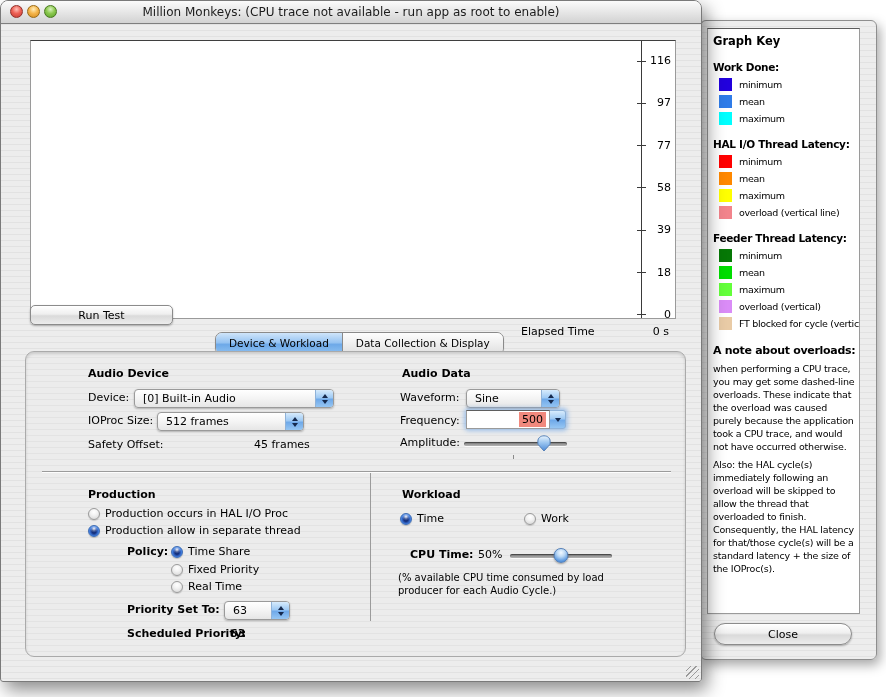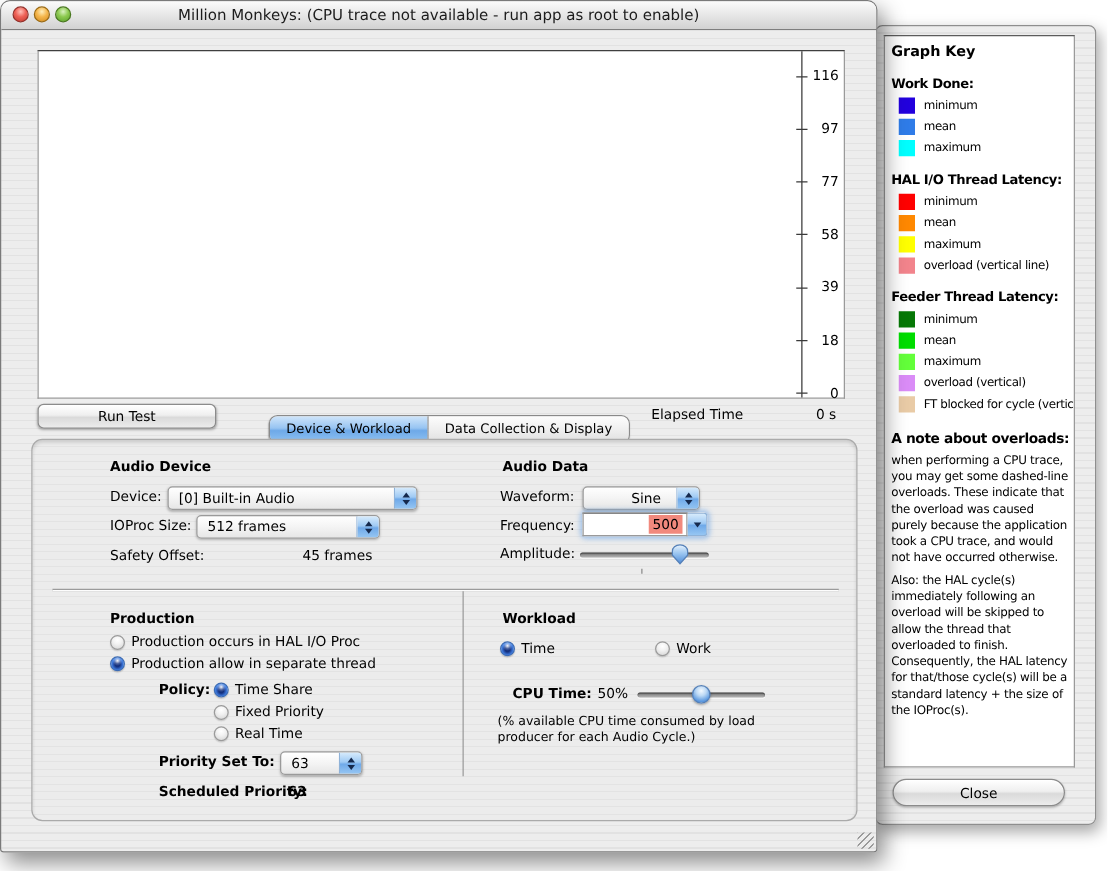--- a/index.html
+++ b/index.html
@@ -22,21 +22,21 @@
 
   
   #graph-box{position:absolute;left:29px;top:39px;width:646px;height:279px;background:#fff;
     border:1px solid #9a9a9a;border-top-color:#3f3f3f;box-sizing:border-box;}
   #graph-axis{position:absolute;left:610px;top:0;bottom:0;width:1px;background:#3a3a3a;}
   .tick-row{position:absolute;left:606px;width:34px;height:12px;display:flex;align-items:center;}
   .tick-dash{width:9px;height:1px;background:#3a3a3a;}
   .tick-label{flex:1;text-align:right;font-size:11px;line-height:12px;}
 
   
-  #run-test{left:29px;top:322px;width:143px;height:20px;border-radius:5px;line-height:20px;cursor:default;}
+  #run-test{left:29px;top:304px;width:143px;height:20px;border-radius:5px;line-height:20px;cursor:default;}
   .aqua-btn{position:absolute;background:linear-gradient(180deg,#ffffff 0%,#efefef 45%,#dadada 55%,#ececec 100%);
     border:1px solid #8b8b8b;box-shadow:0 1px 2px rgba(0,0,0,.3), inset 0 1px 0 rgba(255,255,255,.9);
     font-size:11px;text-align:center;box-sizing:border-box;}
   #tab-strip{position:absolute;left:214px;top:331px;height:21px;display:flex;border:1px solid #8a8a8a;
     border-radius:7px;overflow:hidden;box-shadow:0 1px 1px rgba(0,0,0,.25);}
   .tab{font-size:10.5px;line-height:21px;padding:0 13px;white-space:nowrap;}
   .tab.sel{background:linear-gradient(180deg,#cfe5fa 0%,#97c4f2 45%,#6ea9e8 55%,#8fc2f2 100%);border-right:1px solid #8a8a8a;}
   .tab.unsel{background:linear-gradient(180deg,#fdfdfd 0%,#efefef 50%,#dfdfdf 100%);}
 
   
@@ -232,25 +232,25 @@
       </div>
       <div class="label" style="left:62px;top:62px;">IOProc Size:</div>
       <div class="popup" style="left:131px;top:60px;width:147px;">
         <span class="ptext">512 frames</span>
         <span class="cap">
             <span class="tri-up"></span>
             <span class="tri-down"></span>
           </span>
       </div>
       <div class="label" style="left:62px;top:86px;">Safety Offset:</div>
-      <div class="label" style="left:216px;top:86px;">45  frames</div>
+      <div class="label" style="left:228px;top:86px;">45  frames</div>
 
       <div class="label bold" style="left:376px;top:15px;">Audio Data</div>
       <div class="label" style="left:374px;top:39px;">Waveform:</div>
-      <div class="popup" style="left:440px;top:37px;width:94px;padding-left:30px;">
+      <div class="popup" style="left:440px;top:37px;width:94px;">
         <span class="ptext">Sine</span>
         <span class="cap">
             <span class="tri-up"></span>
             <span class="tri-down"></span>
           </span>
       </div>
       <div class="label" style="left:374px;top:62px;">Frequency:</div>
       <div id="freq-combo">
         <div id="freq-field">
           <span class="selhl">500</span>

